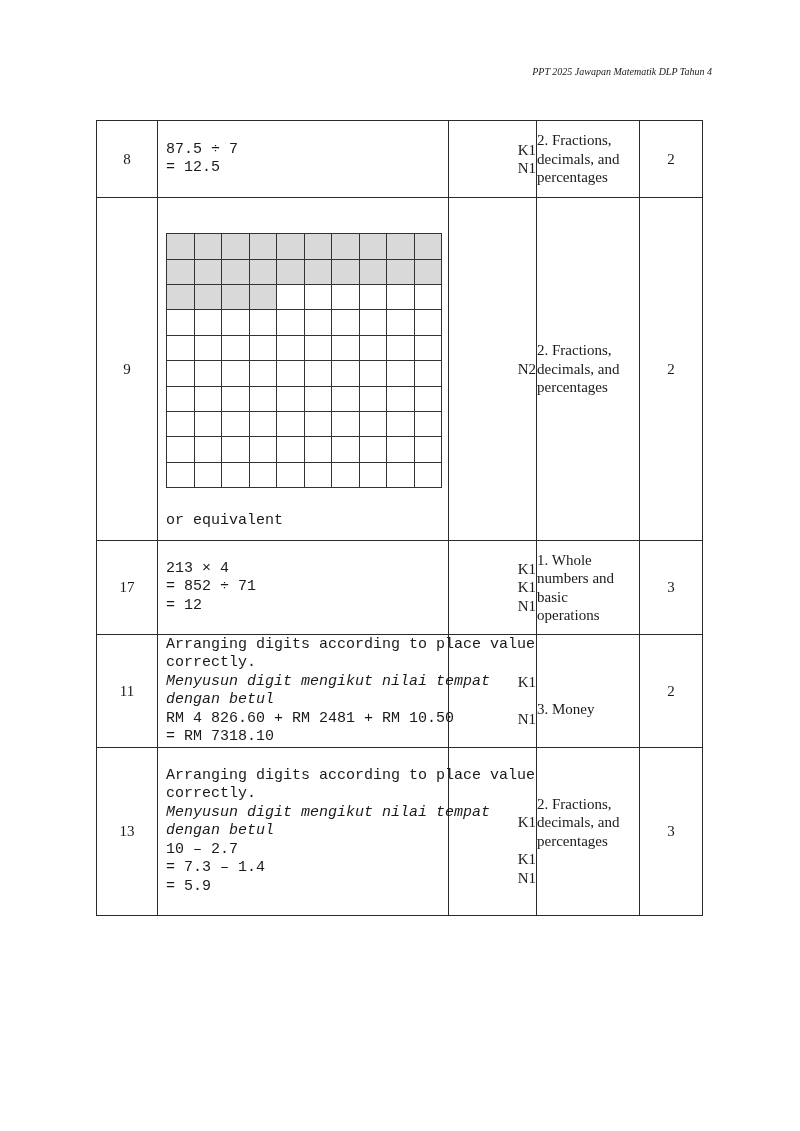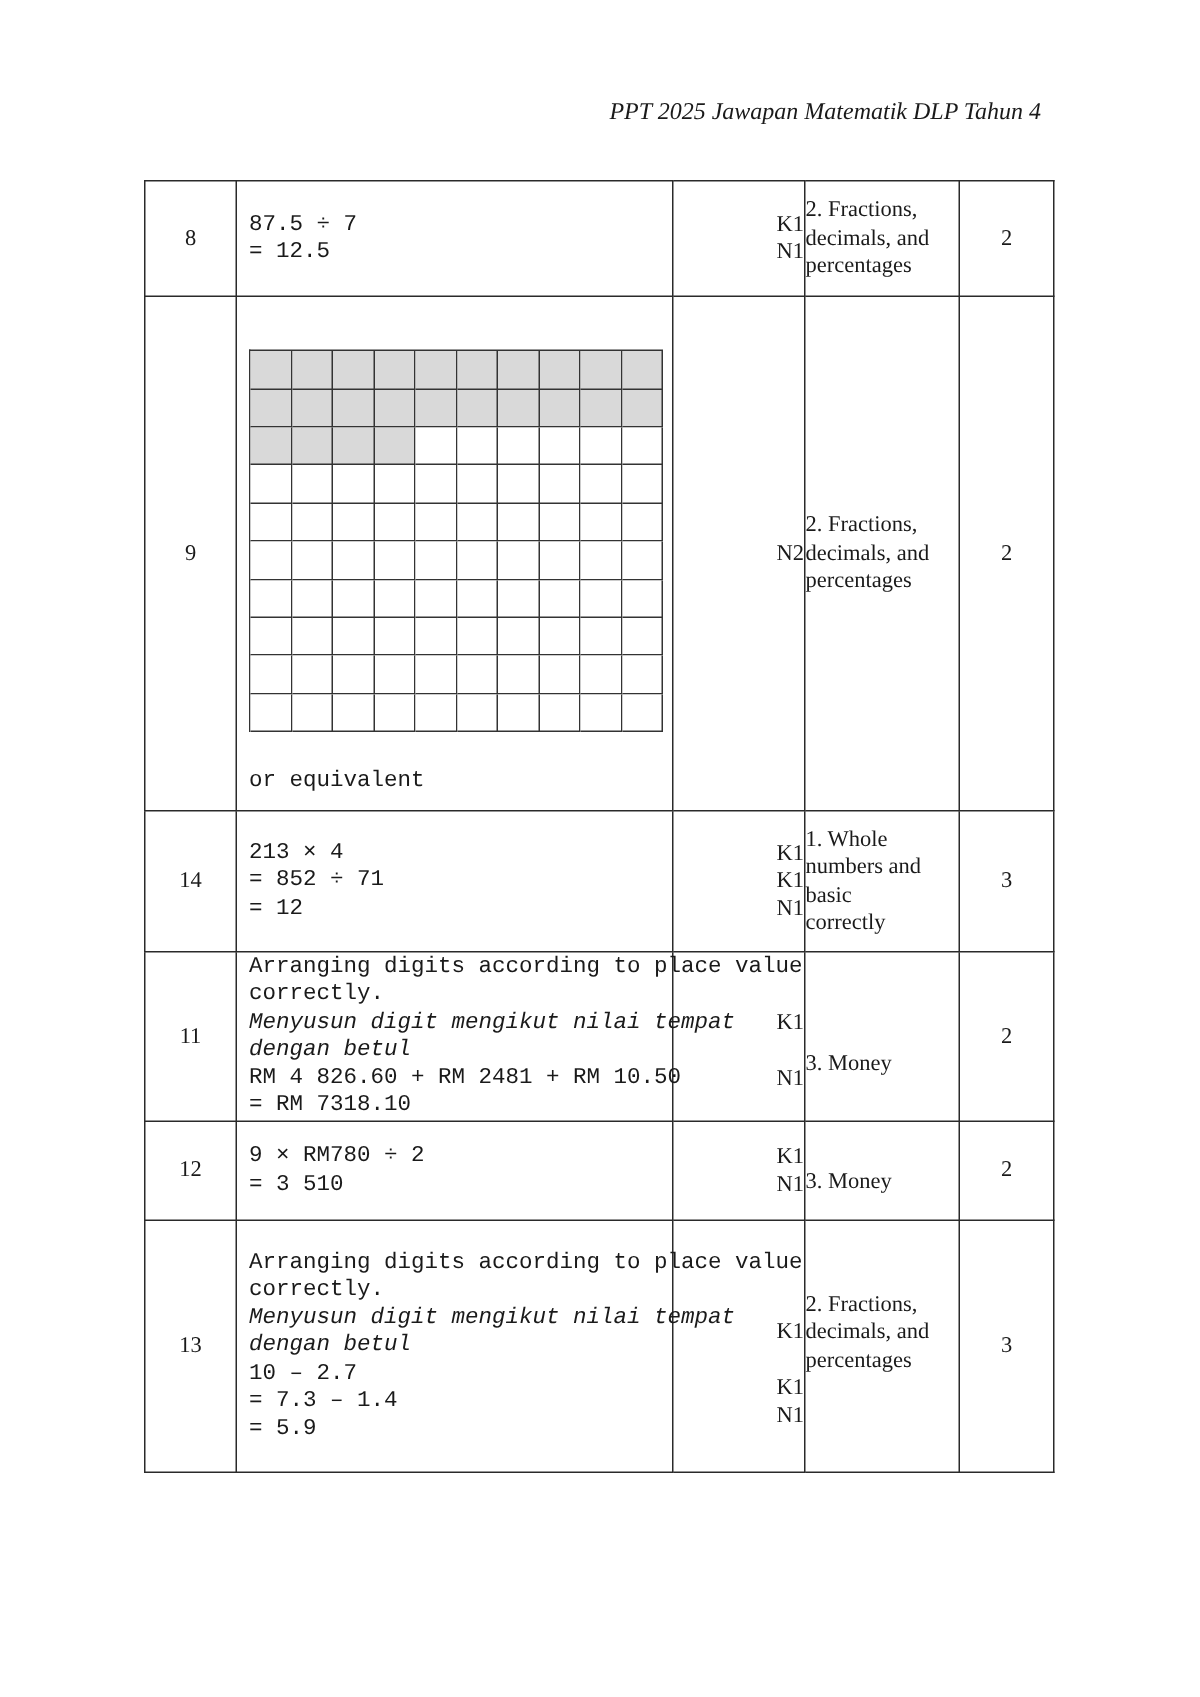--- a/index.html
+++ b/index.html
@@ -1,18 +1,18 @@
 <!DOCTYPE html>
 <html><head>
 <meta charset="utf-8">
 <style>
   html, body { margin:0; padding:0; background:#ffffff; }
   body { width:800px; height:1131px; position:relative; overflow:hidden;
          font-family:"Liberation Serif", serif; color:#1a1a1a; font-size:15px; }
-  .header { position:absolute; top:66px; right:106px; font-style:italic; font-size:16px; }
+  .header { position:absolute; top:66px; right:88px; font-style:italic; font-size:10px; }
   table.marks { position:absolute; left:96px; top:120px; width:606px; border-collapse:collapse; table-layout:fixed; }
   table.marks td { border:1px solid #2a2a2a; padding:0; vertical-align:middle; line-height:18.5px; }
   td.qno { text-align:center; }
   td.work { padding:0 8px !important; text-align:left; vertical-align:middle;font-family:Liberation Mono, monospace; }
   td.marks-col { text-align:right; }
   td.topic { text-align:left; }
   td.score { text-align:center; }
   .line { display:block; white-space:nowrap; }
   .it { font-style:italic; }
   .gap { display:block; height:18.5px; }
@@ -167,36 +167,36 @@
     </td>
     <td class="topic">
       <span class="line">2. Fractions,</span>
       <span class="line">decimals, and</span>
       <span class="line">percentages</span>
     </td>
     <td class="score">2</td>
   </tr>
 
   <tr style="height:94px">
-    <td class="qno">14</td>
+    <td class="qno">17</td>
     <td class="work">
       <span class="line">213 × 4</span>
       <span class="line">= 852 ÷ 71</span>
       <span class="line">= 12</span>
     </td>
     <td class="marks-col">
       <span class="line">K1</span>
       <span class="line">K1</span>
       <span class="line">N1</span>
     </td>
     <td class="topic">
       <span class="line">1. Whole</span>
       <span class="line">numbers and</span>
       <span class="line">basic</span>
-      <span class="line">correctly</span>
+      <span class="line">operations</span>
     </td>
     <td class="score">3</td>
   </tr>
 
   <tr style="height:113px">
     <td class="qno">11</td>
     <td class="work">
       <span class="line">Arranging digits according to place value</span>
       <span class="line">correctly.</span>
       <span class="line it">Menyusun digit mengikut nilai tempat</span>
@@ -209,35 +209,20 @@
       <span class="line">K1</span>
       <span class="gap"></span>
       <span class="line">N1</span>
     </td>
     <td class="topic top">
       <span class="line" style="padding-top:37px">3. Money</span>
     </td>
     <td class="score">2</td>
   </tr>
 
-  <tr style="height:66px">
-    <td class="qno">12</td>
-    <td class="work">
-      <span class="line">9 × RM780 ÷ 2</span>
-      <span class="line">= 3 510</span>
-    </td>
-    <td class="marks-col">
-      <span class="line">K1</span>
-      <span class="line">N1</span>
-    </td>
-    <td class="topic top">
-      <span class="line" style="padding-top:15px">3. Money</span>
-    </td>
-    <td class="score">2</td>
-  </tr>
 
   <tr style="height:168px">
     <td class="qno">13</td>
     <td class="work">
       <span class="line">Arranging digits according to place value</span>
       <span class="line">correctly.</span>
       <span class="line it">Menyusun digit mengikut nilai tempat</span>
       <span class="line it">dengan betul</span>
       <span class="line">10 – 2.7</span>
       <span class="line">= 7.3 – 1.4</span>

